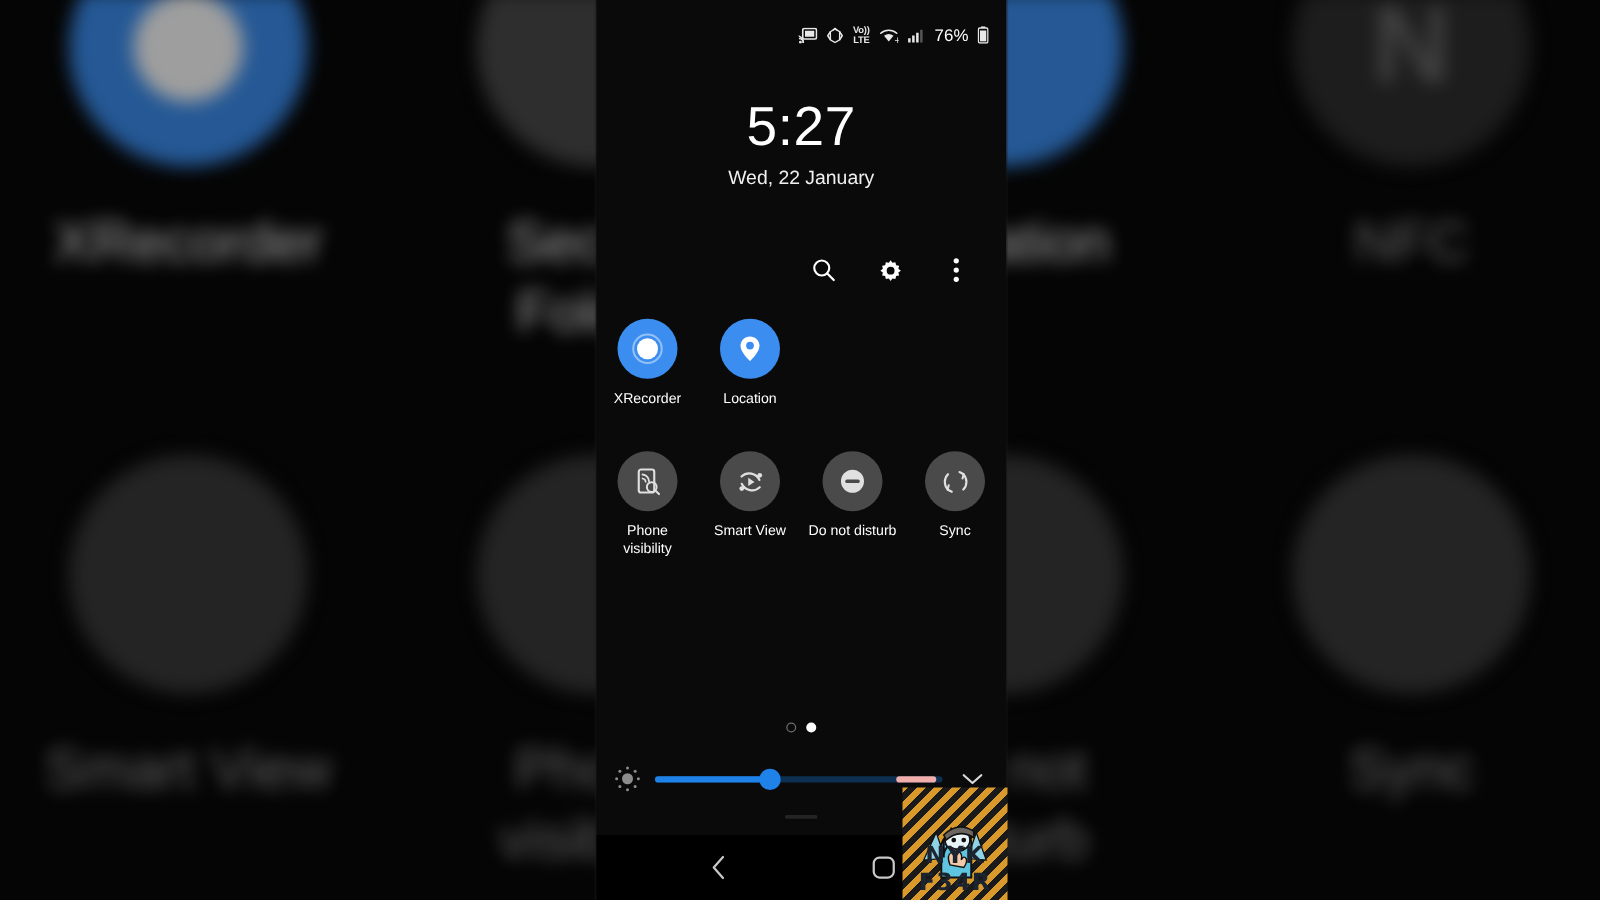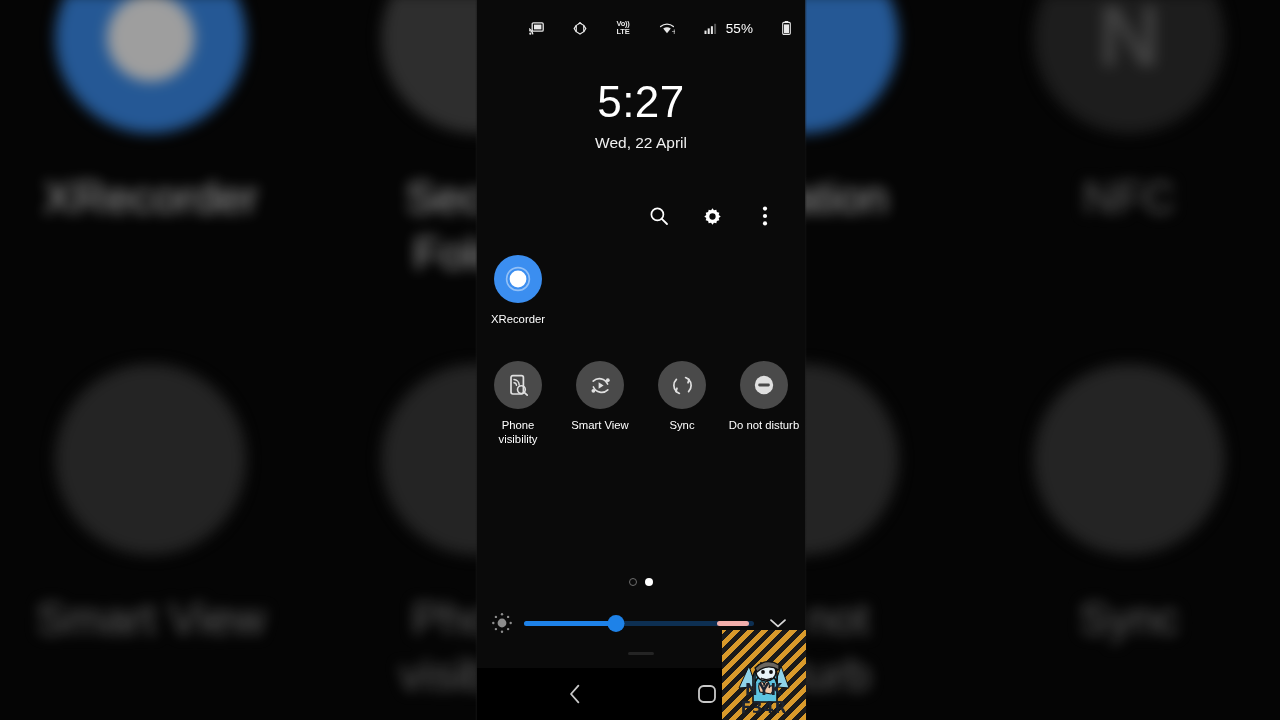--- a/index.html
+++ b/index.html
@@ -54,21 +54,21 @@
     position: absolute;
     top: 0; left: 0; right: 0;
     height: 56px;
     display: flex;
     align-items: center;
     justify-content: flex-end;
     padding-right: 14px;
     gap: 7px;
     color: #e8e8e8;
   }
-  .sb-icon { display: flex; align-items: center; margin-left: 22px; }
+  .sb-icon { display: flex; align-items: center; }
   .sb-volte {
     font-size: 7.5px; line-height: 8px;
     text-align: center; color: #e8e8e8;
     font-weight: 700; letter-spacing: -0.2px;
   }
   .sb-battery-text {
     font-size: 13.5px; color: #fff; letter-spacing: 0.1px;
     margin-left: 2px;
   }
 
@@ -261,21 +261,21 @@
   }
   .wm-fig {
     position: absolute;
     left: 50%; top: 14px;
     transform: translateX(-50%);
   }
   .wm-text {
     position: absolute;
     bottom: 3px; left: 0; right: 0;
     text-align: center;
-    font-size: 15px;
+    font-size: 19px;
     font-weight: 700;
     color: #1c2430;
     letter-spacing: 1px;
     font-family: "DejaVu Sans", sans-serif;
   }
 </style>
 </head>
 <body>
 
 <div id="stage">
@@ -364,33 +364,33 @@
         </svg>
       </span>
       <span class="sb-icon">
         <svg width="13" height="13" viewBox="0 0 13 13">
           <rect x="0.5" y="8.6" width="2" height="3.4" fill="#e8e8e8"></rect>
           <rect x="3.7" y="6.4" width="2" height="5.6" fill="#e8e8e8"></rect>
           <rect x="6.9" y="4.2" width="2" height="7.8" fill="#e8e8e8"></rect>
           <rect x="10.1" y="1.8" width="2" height="10.2" fill="#555"></rect>
         </svg>
       </span>
-      <span class="sb-battery-text">55%</span>
+      <span class="sb-battery-text">76%</span>
       <span class="sb-icon">
         <svg width="9" height="14" viewBox="0 0 9 14">
           <rect x="2.8" y="0" width="3.4" height="1.4" fill="#e8e8e8"></rect>
           <rect x="0.7" y="1.4" width="7.6" height="12" rx="1.2" fill="none" stroke="#e8e8e8" stroke-width="1.1"></rect>
           <rect x="2" y="3.4" width="5" height="8.7" fill="#e8e8e8"></rect>
         </svg>
       </span>
     </div>
 
     <div class="clockblock">
       <div class="clock-time">5:27</div>
-      <div class="clock-date">Wed, 22 April</div>
+      <div class="clock-date">Wed, 22 January</div>
     </div>
 
     <div class="headerbar">
       <div class="hdr-btn">
         <svg width="20" height="20" viewBox="0 0 20 20">
           <circle cx="8.4" cy="8.4" r="6" fill="none" stroke="#fff" stroke-width="1.7"></circle>
           <line x1="12.8" y1="12.8" x2="18" y2="18" stroke="#fff" stroke-width="1.8" stroke-linecap="round"></line>
         </svg>
       </div>
       <div class="hdr-btn">
@@ -412,20 +412,29 @@
 
       <div class="grid-row">
         <div class="tile">
           <div class="tile-circle on">
             <svg width="26" height="26" viewBox="0 0 26 26">
               <circle cx="13" cy="13" r="11.4" fill="none" stroke="#fff" stroke-width="1.6" opacity="0.45"></circle>
               <circle cx="13" cy="13" r="8.4" fill="#fff"></circle>
             </svg>
           </div>
           <div class="tile-label">XRecorder</div>
+        </div>
+        <div class="tile">
+          <div class="tile-circle on">
+            <svg width="24" height="24" viewBox="0 0 24 24">
+              <path fill="#fff" d="M12 2.2c-4.2 0-7.6 3.3-7.6 7.4 0 5.5 7.6 12.2 7.6 12.2s7.6-6.7 7.6-12.2c0-4.1-3.4-7.4-7.6-7.4z"></path>
+              <circle cx="12" cy="9.4" r="3.1" fill="#3b8ef0"></circle>
+            </svg>
+          </div>
+          <div class="tile-label">Location</div>
         </div>
       </div>
 
       <div class="grid-row">
         <div class="tile">
           <div class="tile-circle">
             <svg width="24" height="24" viewBox="0 0 24 24">
               <rect x="5" y="2.6" width="12.4" height="18.4" rx="1.9" fill="none" stroke="#e0e0e0" stroke-width="1.7"></rect>
               <path d="M8 6.6a5.6 5.6 0 0 1 5.2 5.4" fill="none" stroke="#e0e0e0" stroke-width="1.5" stroke-linecap="round"></path>
               <path d="M8 9.8a2.8 2.8 0 0 1 2.5 2.6" fill="none" stroke="#e0e0e0" stroke-width="1.4" stroke-linecap="round"></path>
@@ -442,37 +451,37 @@
               <path d="M19.8 16.8A9 9 0 0 1 5.4 14" fill="none" stroke="#e0e0e0" stroke-width="1.7" stroke-linecap="round"></path>
               <circle cx="19.8" cy="7.2" r="1.9" fill="#e0e0e0"></circle>
               <circle cx="5.4" cy="17.8" r="1.9" fill="#e0e0e0"></circle>
               <path d="M10.6 9.2l5 3.3-5 3.3z" fill="#e0e0e0"></path>
             </svg>
           </div>
           <div class="tile-label">Smart View</div>
         </div>
         <div class="tile">
           <div class="tile-circle">
+            <svg width="24" height="24" viewBox="0 0 24 24">
+              <circle cx="12" cy="12" r="9.2" fill="#e0e0e0"></circle>
+              <rect x="6.2" y="10.6" width="11.6" height="2.8" rx="1.3" fill="#4a4a4a"></rect>
+            </svg>
+          </div>
+          <div class="tile-label">Do not disturb</div>
+        </div>
+        <div class="tile">
+          <div class="tile-circle">
             <svg width="25" height="25" viewBox="0 0 25 25">
               <path d="M18.6 6.4A8.6 8.6 0 0 1 18.6 18.6" fill="none" stroke="#e0e0e0" stroke-width="1.7" stroke-linecap="round"></path>
               <path d="M6.4 18.6A8.6 8.6 0 0 1 6.4 6.4" fill="none" stroke="#e0e0e0" stroke-width="1.7" stroke-linecap="round"></path>
               <path d="M15.6 4.6l3.4 1.8-1 3.4" fill="none" stroke="#e0e0e0" stroke-width="1.7" stroke-linecap="round" stroke-linejoin="round"></path>
               <path d="M9.4 20.4l-3.4-1.8 1-3.4" fill="none" stroke="#e0e0e0" stroke-width="1.7" stroke-linecap="round" stroke-linejoin="round"></path>
             </svg>
           </div>
           <div class="tile-label">Sync</div>
-        </div>
-        <div class="tile">
-          <div class="tile-circle">
-            <svg width="24" height="24" viewBox="0 0 24 24">
-              <circle cx="12" cy="12" r="9.2" fill="#e0e0e0"></circle>
-              <rect x="6.2" y="10.6" width="11.6" height="2.8" rx="1.3" fill="#4a4a4a"></rect>
-            </svg>
-          </div>
-          <div class="tile-label">Do not disturb</div>
         </div>
       </div>
 
       <div class="grid-row r3">
         <div class="tile empty"></div>
       </div>
     </div>
 
     <div class="dots">
       <div class="dot hollow"></div>

